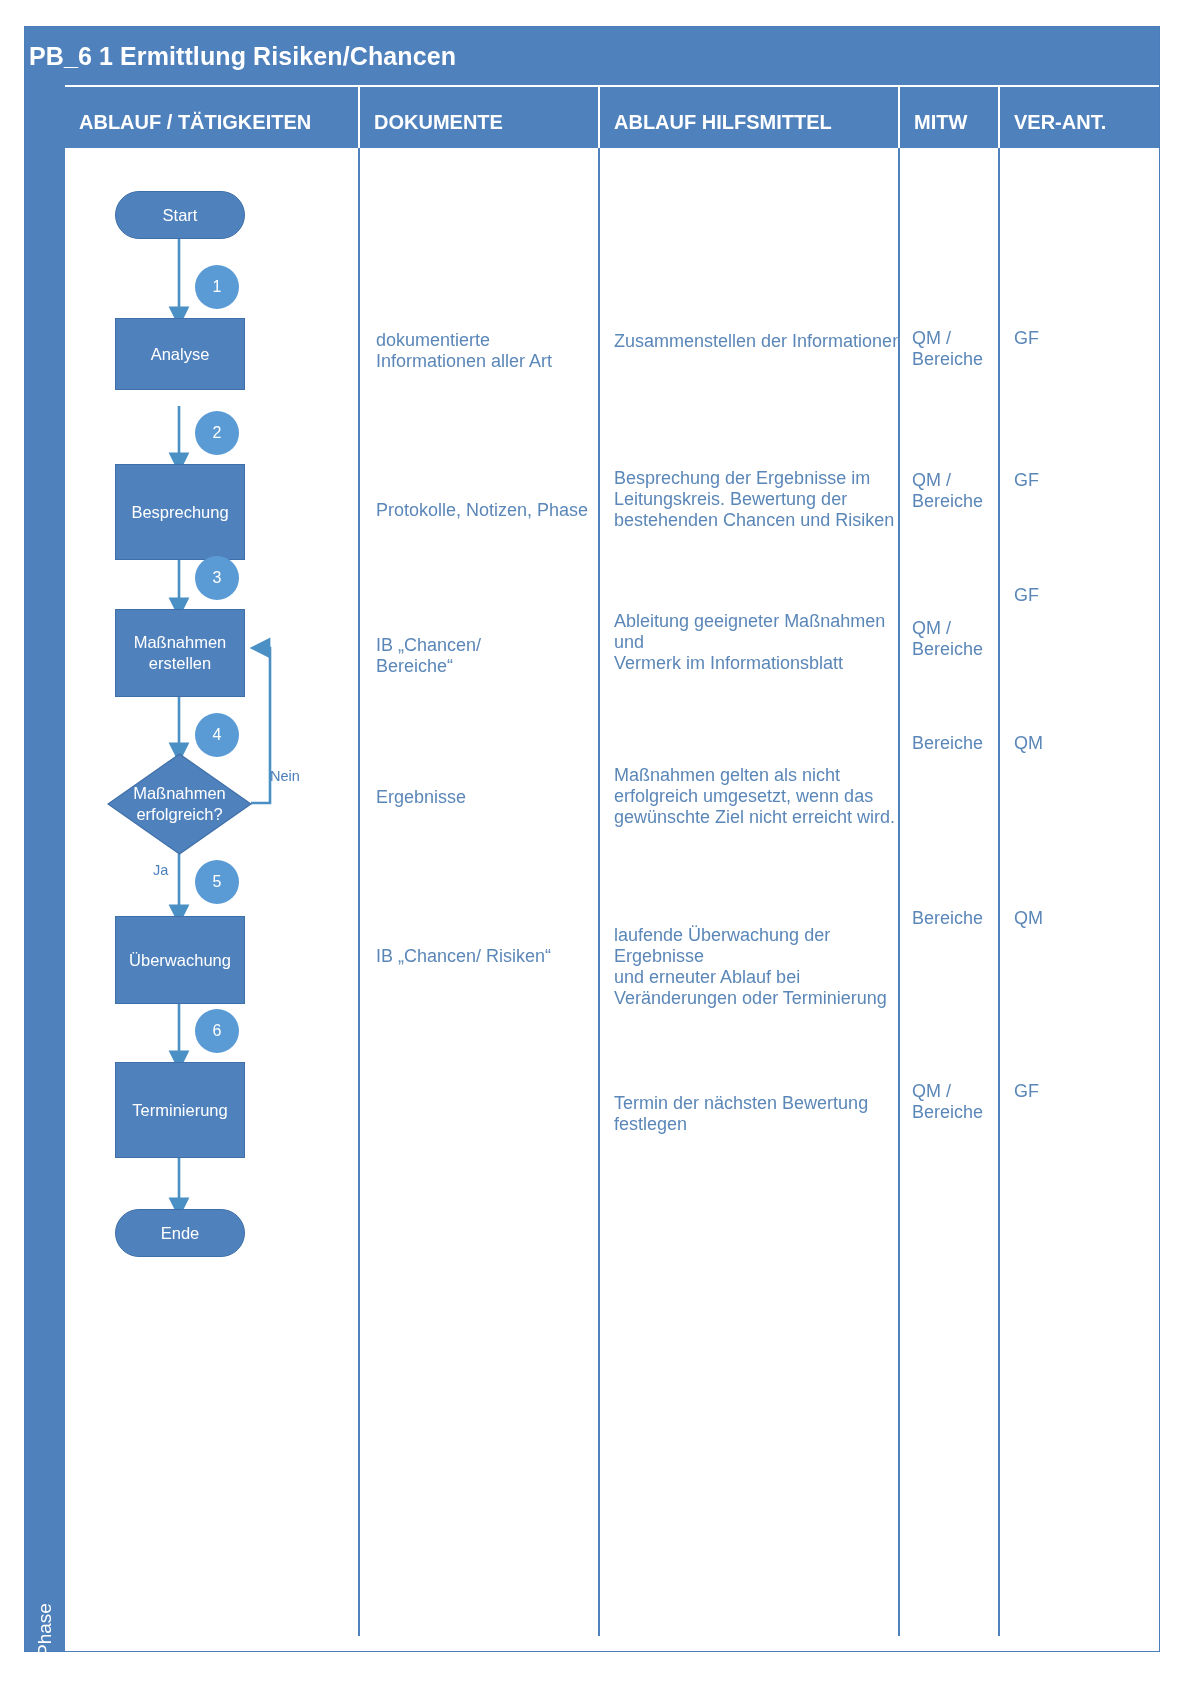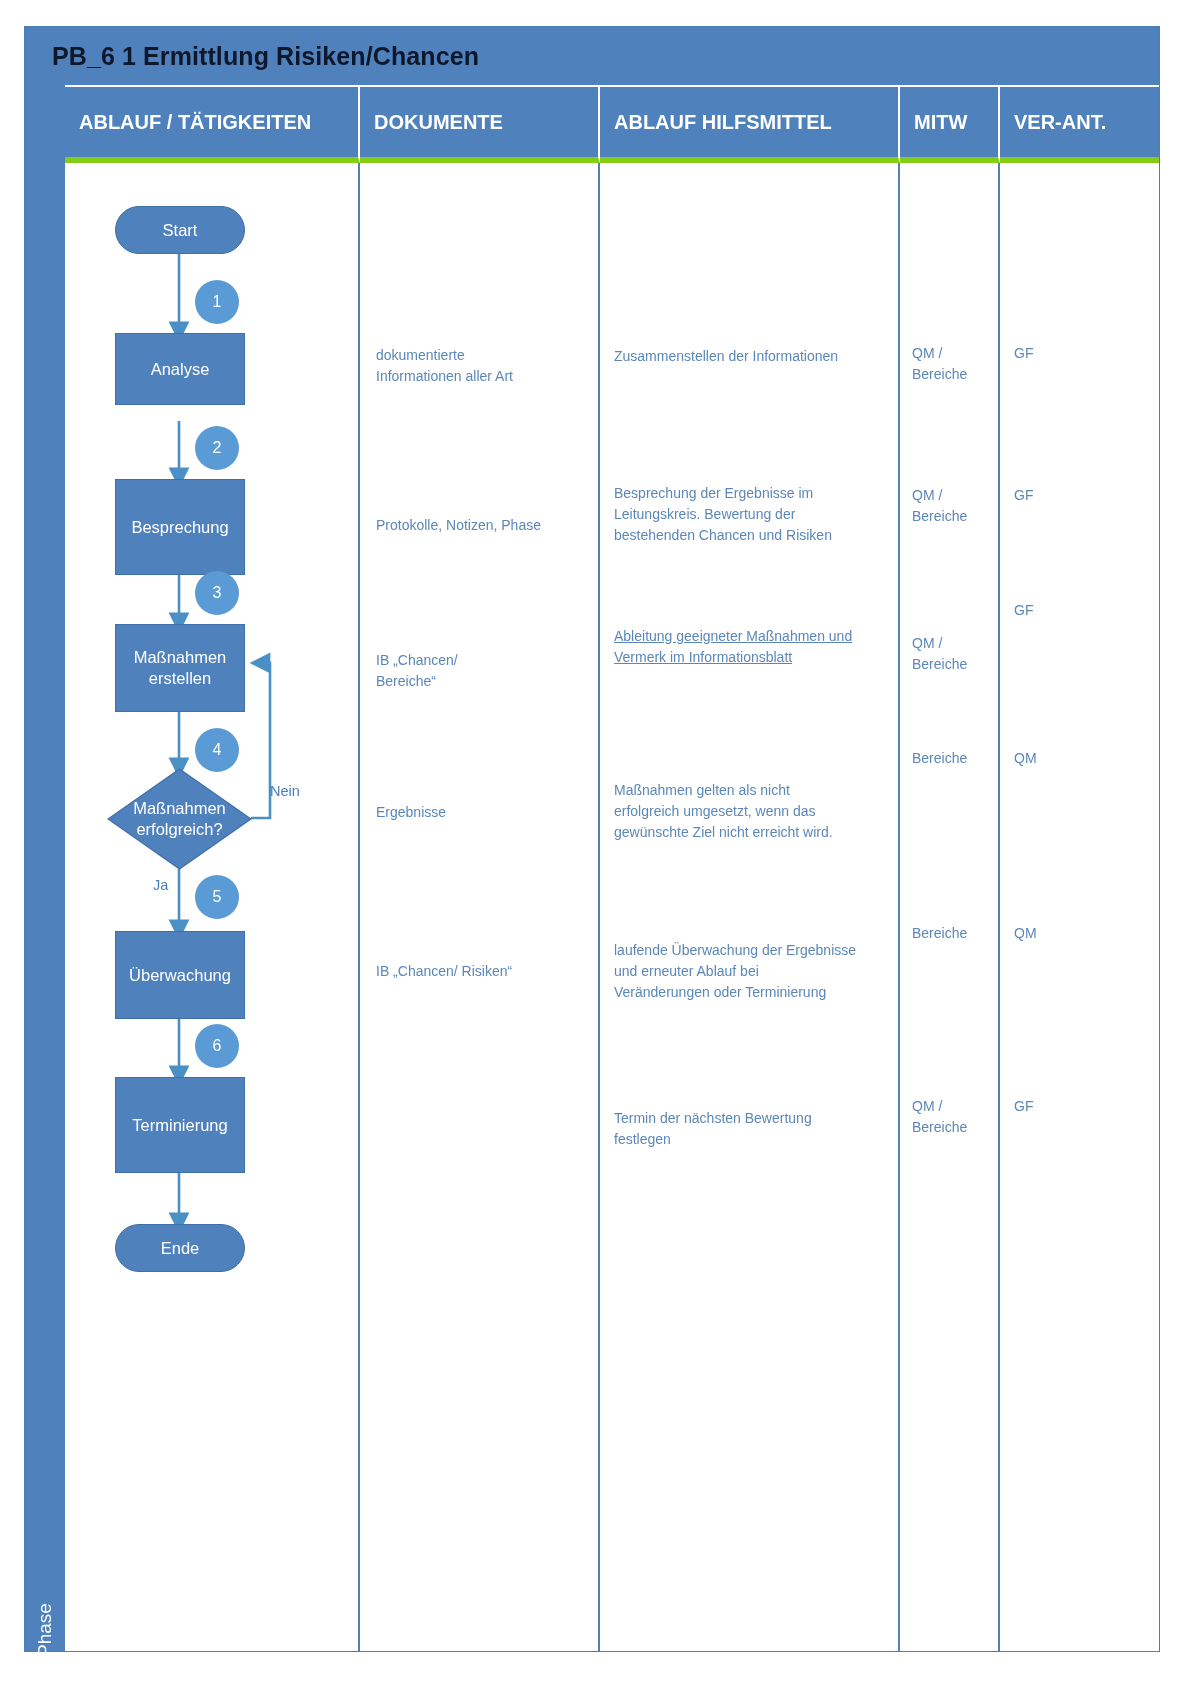--- a/index.html
+++ b/index.html
@@ -39,25 +39,25 @@
     left: 25px;
     top: 27px;
     width: 1134px;
     height: 58px;
     background: #4f81bd;
     box-sizing: border-box;
     display: flex;
     align-items: center;
   }
   .title-text {
-    color: #0f172a;
+    color: #ffffff;
     font-size: 25px;
     font-weight: bold;
     letter-spacing: 0.1px;
-    padding-left: 27px;
+    padding-left: 4px;
   }
 
   
   .phase-band {
     position: absolute;
     left: 25px;
     top: 85px;
     width: 40px;
     height: 1566px;
     background: #4f81bd;
@@ -100,21 +100,21 @@
     border-bottom: 6px solid #84cc16;
     border-top: 2px solid #ffffff;
     text-align: center;
   }
   .col-header:last-child { border-right: none; }
 
   
   .body-row {
     position: absolute;
     left: 65px;
-    top: 163px;
+    top: 148px;
     width: 1094px;
     height: 1488px;
     display: flex;
     box-sizing: border-box;
     justify-content: center;
   }
   .body-col {
     position: relative;
     background: #ffffff;
     border-right: 2px solid #4f81bd;
@@ -127,21 +127,21 @@
   .w-ablauf    { width: 295px; }
   .w-dokumente { width: 240px; }
   .w-hilf      { width: 300px; }
   .w-mitw      { width: 100px; }
   .w-verant    { width: 159px; }
 
   
   .cell-text {
     position: absolute;
     color: #5b87b8;
-    font-size: 14px;
+    font-size: 18px;
     line-height: 21px;
     white-space: pre-line;
   }
 
   
   .flow {
     position: absolute;
     left: 0; top: 0;
     width: 295px;
     height: 1488px;
@@ -318,21 +318,21 @@
       <div class="cell-text" style="left:16px; top:639px; width:210px;">Ergebnisse</div>
       <div class="cell-text" style="left:16px; top:798px; width:215px;">IB „Chancen/ Risiken“</div>
       <div class="cell-text" style="left:16px; top:945px; width:210px;"></div>
     </div>
 
     <div class="body-col w-hilf">
       <div class="cell-text" style="left:14px; top:183px; width:290px;">Zusammenstellen der Informationen</div>
       <div class="cell-text" style="left:14px; top:320px; width:285px;">Besprechung der Ergebnisse im
 Leitungskreis. Bewertung der
 bestehenden Chancen und Risiken</div>
-      <div class="cell-text" style="left:14px; top:463px; width:290px;text-decoration:underline;">Ableitung geeigneter Maßnahmen und
+      <div class="cell-text" style="left:14px; top:463px; width:290px;">Ableitung geeigneter Maßnahmen und
 Vermerk im Informationsblatt</div>
       <div class="cell-text" style="left:14px; top:617px; width:285px;">Maßnahmen gelten als nicht
 erfolgreich umgesetzt, wenn das
 gewünschte Ziel nicht erreicht wird.</div>
       <div class="cell-text" style="left:14px; top:777px; width:290px;">laufende Überwachung der Ergebnisse
 und erneuter Ablauf bei
 Veränderungen oder Terminierung</div>
       <div class="cell-text" style="left:14px; top:945px; width:285px;">Termin der nächsten Bewertung
 festlegen</div>
     </div>

